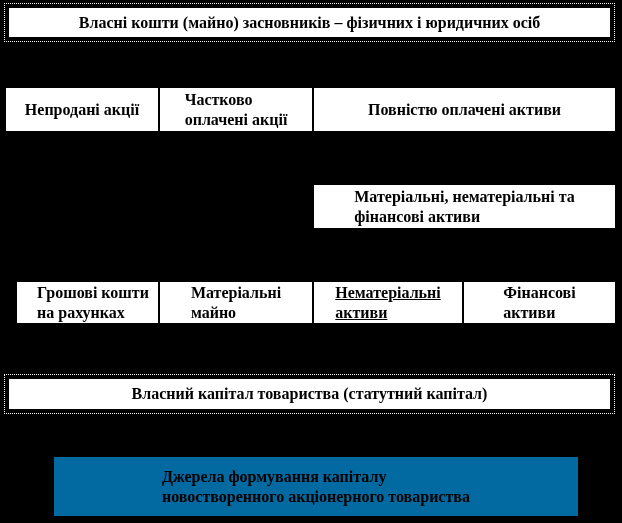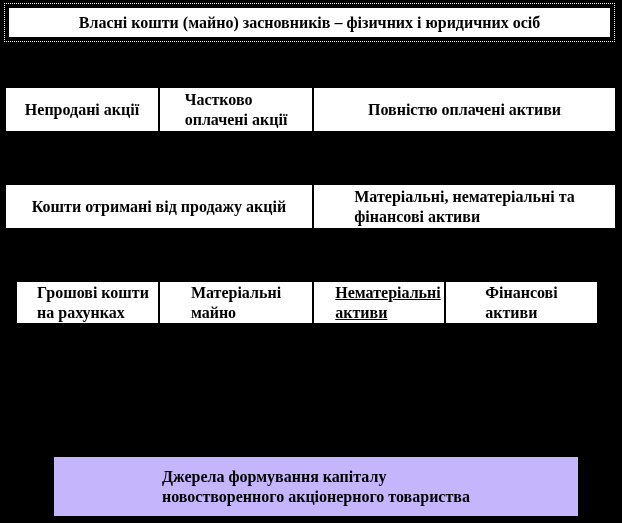--- a/index.html
+++ b/index.html
@@ -23,48 +23,48 @@
     font-weight:bold;
     font-size:16px;
     line-height:1.25;
     white-space:pre-line;
   }
   .banner{
     outline:1px dotted #ffffff;
     outline-offset:2px;
   }
   .shaded{
-    background:#c4b5fd;
+    background:#0369a1;
     border:1px solid #000000;
     border-right-width:2px;
     border-bottom-width:2px;
   }
 </style>
 </head>
 <body>
 
 <div class="canvas">
 
   <div class="box banner" style="left:7px;top:6px;width:605px;height:33px;">Власні кошти (майно) засновників – фізичних і юридичних осіб</div>
 
   <div class="box" style="left:4px;top:86px;width:156px;height:47px;">Непродані акції</div>
   <div class="box" style="left:158px;top:86px;width:156px;height:47px;">Частково
 оплачені акції</div>
   <div class="box" style="left:312px;top:86px;width:305px;height:47px;">Повністю оплачені активи</div>
 
-  <div class="box" style="left:4px;top:183px;width:310px;height:47px;">Кошти отримані від продажу акцій</div>
   <div class="box" style="left:312px;top:183px;width:305px;height:47px;">Матеріальні,  нематеріальні та
 фінансові активи</div>
 
   <div class="box" style="left:15px;top:280px;width:156px;height:45px;">Грошові кошти
 на рахунках</div>
   <div class="box" style="left:158px;top:280px;width:156px;height:45px;">Матеріальні
 майно</div>
   <div class="box" style="left:312px;top:280px;width:152px;height:45px;text-decoration:underline;">Нематеріальні
 активи</div>
-  <div class="box" style="left:444px;top:280px;width:155px;height:45px;">Фінансові
+  <div class="box" style="left:462px;top:280px;width:155px;height:45px;">Фінансові
 активи</div>
 
+  <div class="box banner" style="left:7px;top:377px;width:605px;height:34px;">Власний капітал  товариства (статутний капітал)</div>
 
   <div class="box shaded" style="left:53px;top:456px;width:527px;height:62px;">Джерела формування капіталу
 новостворенного акціонерного товариства</div>
 
 </div>
 
 </body></html>

